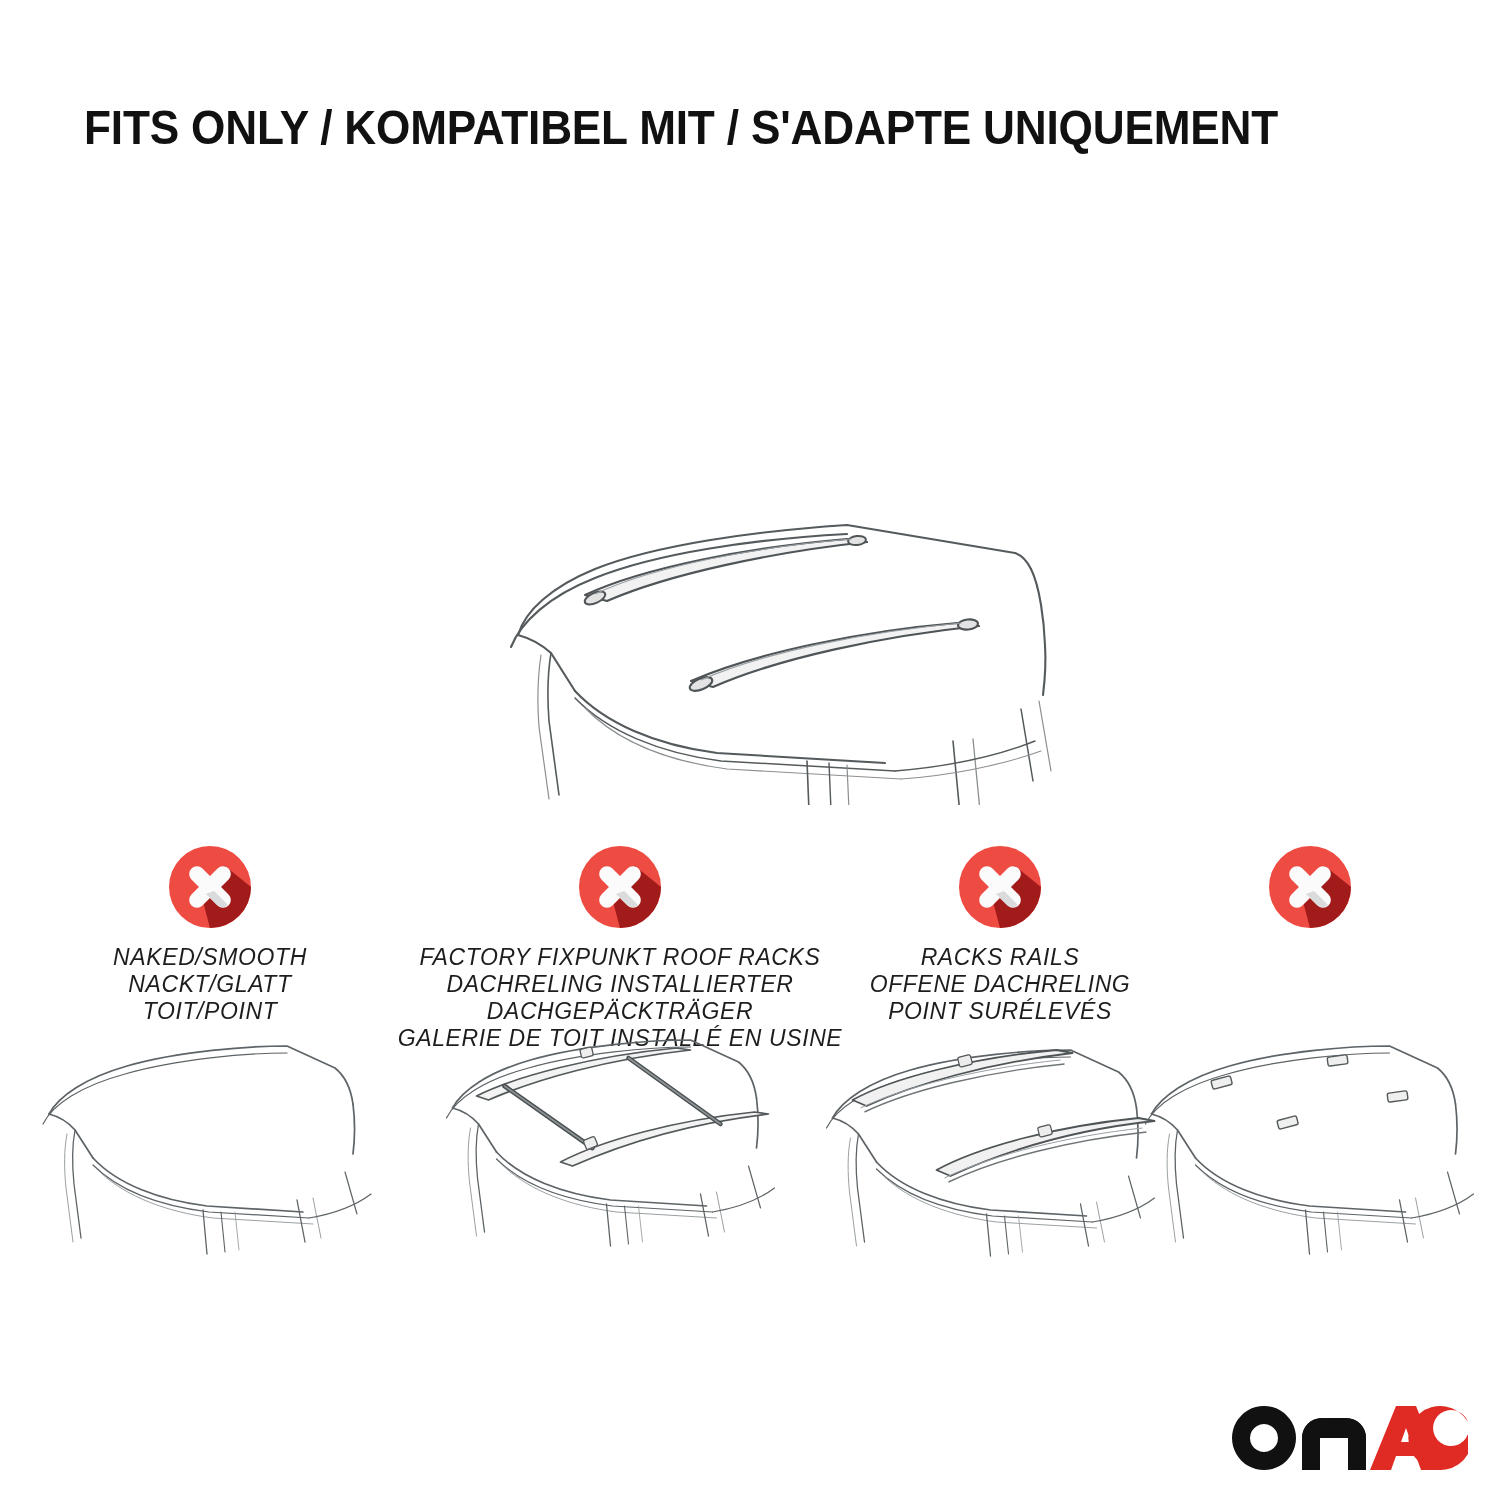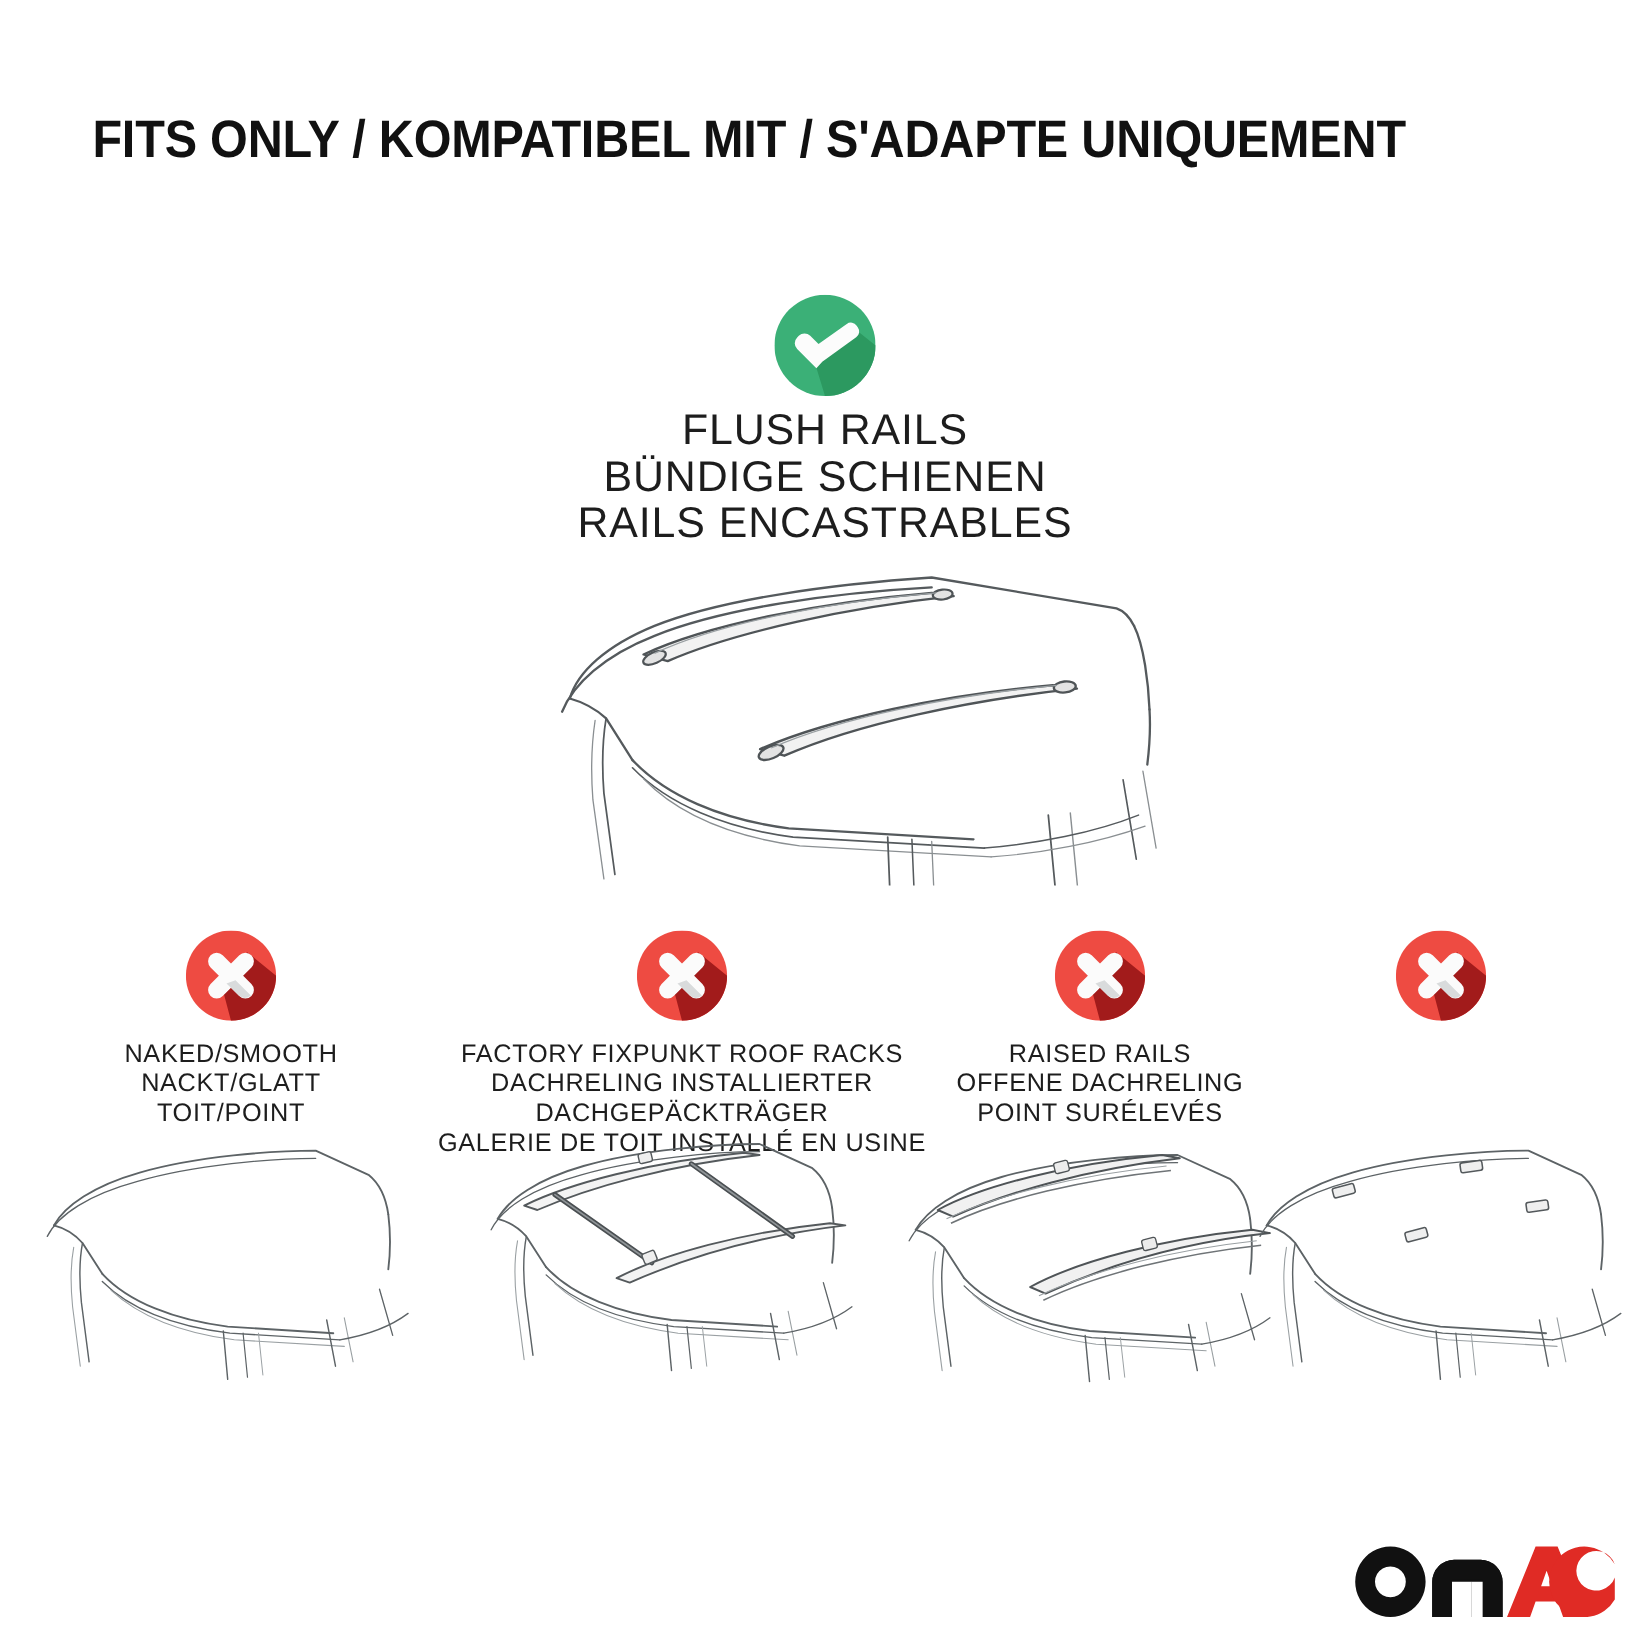--- a/index.html
+++ b/index.html
@@ -55,20 +55,21 @@
     left:455px; top:495px;
     width:600px;height:310px;
   }
 
   
   .bad-row{
     position:absolute;
     left:0; top:846px;
     width:1425px;
     height:620px;
+    font-style:italic;
   }
   .bad-col{
     position:absolute;
     top:0;
     text-align:center;
   }
   .x-icon{
     display:block;
     margin:0 auto;
     width:82px;height:82px;
@@ -106,34 +107,20 @@
     width:240px;height:80px;
   }
 </style>
 </head>
 <body>
 
 <div class="page">
 
   <div class="header-title">FITS ONLY / KOMPATIBEL MIT / S'ADAPTE UNIQUEMENT</div>
 
-  <div class="ok-block">
-
-    <svg class="check-icon" viewBox="0 0 100 100">
-      <circle cx="50" cy="50" r="50" fill="#3BB077"></circle>
-      <path d="M50 100 A50 50 0 0 0 100 50 L72.5 28 L47 62 L36 54 Z" fill="#2C9960"></path>
-      <path d="M41.5 72.5 L22.5 53.5 a8 8 0 0 1 0-11.4 l1.6-1.6 a8 8 0 0 1 11.3 0 L43.6 48.7 L71.5 28.8 a7 7 0 0 1 9.8 1.7 l1.2 1.7 a7 7 0 0 1-1.7 9.8 L47.3 66.2 Z" fill="#FCFCFC"></path>
-    </svg>
-
-    <div class="ok-heading">
-      <div>FLUSH RAILS</div>
-      <div>BÜNDIGE SCHIENEN</div>
-      <div>RAILS ENCASTRABLES</div>
-    </div>
-  </div>
 
   <svg class="main-roof" viewBox="0 0 600 310">
     <g fill="none" stroke="#555a5d" stroke-width="2.1" stroke-linecap="round" stroke-linejoin="round">
 
       <path d="M63 140 C70 116 96 92 140 74 C200 50 300 36 392 30 L560 58 C566 60 572 66 576 74"></path>
       <path d="M576 74 C585 92 589 126 590 150"></path>
 
       <path d="M63 140 C74 143 86 149 96 158 L120 196"></path>
       <path d="M120 196 C150 228 200 250 262 258 L430 268"></path>
 
@@ -270,21 +257,21 @@
       <svg class="x-icon" viewBox="0 0 100 100">
         <circle cx="50" cy="50" r="50" fill="#EE4B42"></circle>
         <path d="M50 100 A50 50 0 0 0 100 50 L68 24 L50 48 L32 32 Z" fill="#A21B1B"></path>
         <g fill="#FBFBFB">
           <rect x="18" y="40.5" width="64" height="19" rx="9.5" transform="rotate(45 50 50)"></rect>
           <rect x="18" y="40.5" width="64" height="19" rx="9.5" transform="rotate(-45 50 50)"></rect>
         </g>
         <path d="M55 55 L72 72 a9.5 9.5 0 0 1-13.4 0 L45 58.6 Z" fill="#D9DBDC"></path>
       </svg>
       <div class="bad-label">
-        <div>RAISED RAILS</div>
+        <div>RACKS RAILS</div>
         <div>OFFENE DACHRELING</div>
         <div>POINT SURÉLEVÉS</div>
       </div>
       <svg class="bad-roof" viewBox="0 0 375 215">
         <g fill="none" stroke="#5d6366" stroke-width="1.7" stroke-linecap="round" stroke-linejoin="round">
           <path d="M20 76 C30 58 56 40 98 28 C150 13 220 8 258 8 L306 30 C316 38 322 52 324 66"></path>
           <path d="M20 76 C28 78 38 83 46 92 L64 120"></path>
           <path d="M64 120 C88 146 130 162 178 168 L274 174"></path>
           <path d="M14 86 C24 66 52 48 96 36 C148 21 218 15 258 15" stroke-width="1.2"></path>
           <path d="M64 127 C90 153 132 168 180 174 L280 180" stroke-width="1.2"></path>

